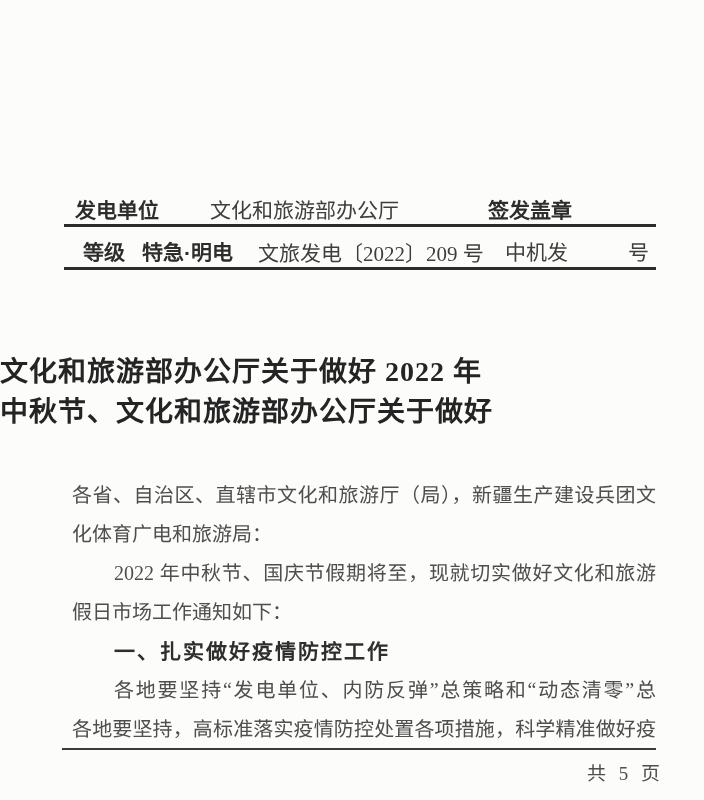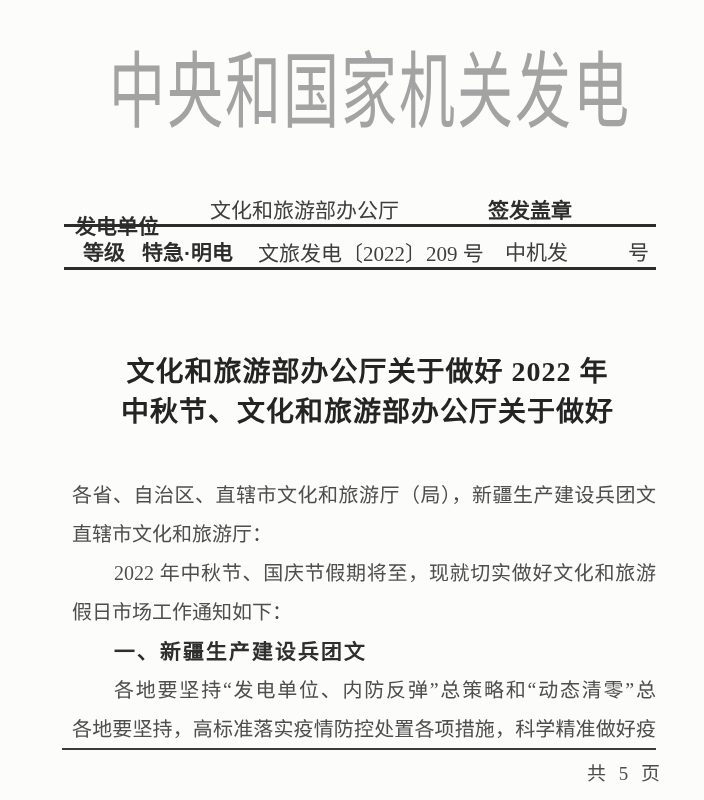--- a/index.html
+++ b/index.html
@@ -43,26 +43,25 @@
     white-space:nowrap;
   }
   .rule{
     position:absolute;
     left:64px;width:592px;height:2.5px;
     background:#2c2c2c;
   }
   
   .doc-title{
     position:absolute;top:352px;left:0;right:0;
-    text-align:center;
+    text-align:left;
     font-size:28px;line-height:40px;
     font-weight:bold;
     color:#242424;
     letter-spacing:1px;
-    margin-left:31px;
   }
   
   .doc-body{
     position:absolute;
     left:72px;top:476px;width:584px;
   }
   .body-line{
     font-size:20px;
     line-height:39px;
     height:39px;
@@ -96,47 +95,44 @@
     color:#4e4e4e;
     letter-spacing:4px;
     white-space:nowrap;
   }
 </style>
 </head>
 <body>
 
 <div class="page">
 
-  <div class="letterhead">
-    <span>中央和国家机关发电</span>
-  </div>
 
-  <span class="hlabel" style="left:75px;top:194px;margin-top:16px;">发电单位</span>
+  <span class="hlabel" style="left:75px;top:194px;">发电单位</span>
   <span class="hvalue" style="left:186px;top:194px;margin-left:24px;">文化和旅游部办公厅</span>
   <span class="hlabel" style="left:488px;top:194px;">签发盖章</span>
   <div class="rule" style="top:224px;"></div>
 
   <span class="hlabel" style="left:83px;top:236px;font-family:Liberation Serif, serif;">等级</span>
   <span class="hlabel" style="left:142px;top:236px;">特急·明电</span>
   <span class="hvalue" style="left:258px;top:237px;">文旅发电〔2022〕209 号</span>
   <span class="hvalue" style="left:505px;top:236px;">中机发</span>
   <span class="hvalue" style="left:628px;top:236px;">号</span>
   <div class="rule" style="top:267px;"></div>
 
   <div class="doc-title">
     <div>文化和旅游部办公厅关于做好 2022 年</div>
     <div>中秋节、文化和旅游部办公厅关于做好</div>
   </div>
 
   <div class="doc-body" id="doc-body">
       <div class="body-line fill">各省、自治区、直辖市文化和旅游厅（局），新疆生产建设兵团文</div>
-      <div class="body-line">直辖市文化和旅游厅：</div>
+      <div class="body-line">化体育广电和旅游局：</div>
       <div class="body-line fill indent">2022 年中秋节、国庆节假期将至，现就切实做好文化和旅游</div>
       <div class="body-line">假日市场工作通知如下：</div>
-      <div class="body-line indent bold">一、新疆生产建设兵团文</div>
+      <div class="body-line indent bold">一、扎实做好疫情防控工作</div>
       <div class="body-line fill indent">各地要坚持“发电单位、内防反弹”总策略和“动态清零”总</div>
       <div class="body-line fill">各地要坚持，高标准落实疫情防控处置各项措施，科学精准做好疫</div>
     </div>
 
   <div class="footer-rule"></div>
   <div class="footer-page">共 5 页</div>
 
 </div>
 
 </body></html>

